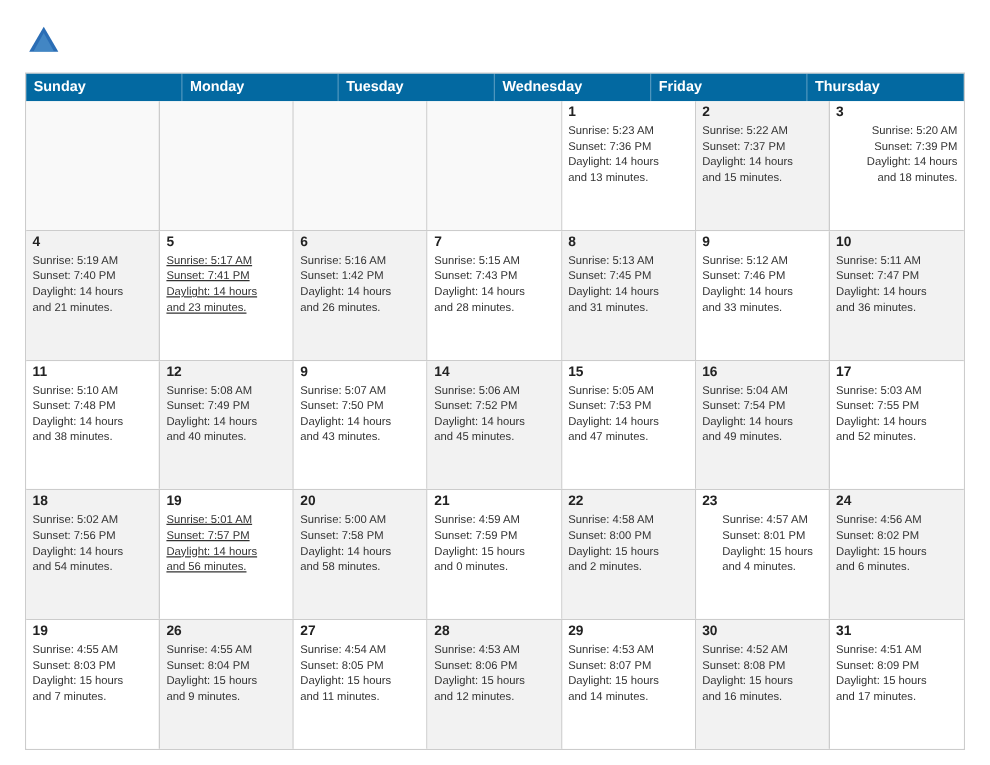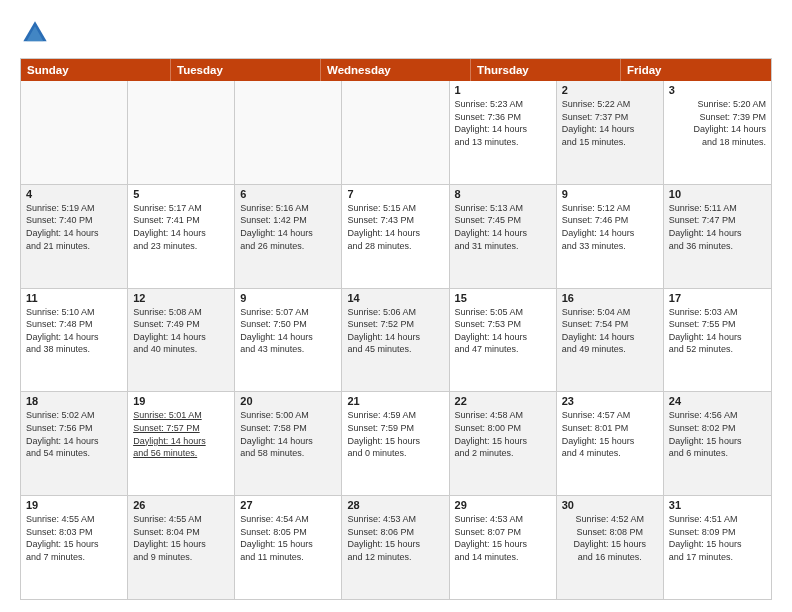--- a/index.html
+++ b/index.html
@@ -61,22 +61,22 @@
       color: #555;
     }
     .calendar {
       flex: 1;
       display: flex;
       flex-direction: column;
       border: 1px solid #ccc;
     }
     .cal-header {
       display: grid;
-      grid-template-columns: repeat(5, 1fr);
-      background: #c2410c;
+      grid-template-columns: repeat(6, 1fr);
+      background: #0369a1;
     }
     .cal-header-cell {
       color: #fff;
       font-size: 11.5px;
       font-weight: bold;
       padding: 5px 6px;
       text-align: left;
       border-right: 1px solid rgba(255,255,255,0.3);
     }
     .cal-header-cell:last-child { border-right: none; }
@@ -133,24 +133,25 @@
     </div>
     <div class="title-block">
       <div class="main-title"></div>
       <div class="subtitle"></div>
     </div>
   </div>
 
   <div class="calendar">
     <div class="cal-header">
     <div class="cal-header-cell">Sunday</div>
+        <div class="cal-header-cell">Monday</div>
         <div class="cal-header-cell">Tuesday</div>
         <div class="cal-header-cell">Wednesday</div>
+        <div class="cal-header-cell">Friday</div>
         <div class="cal-header-cell">Thursday</div>
-        <div class="cal-header-cell">Friday</div>
       </div>
     <div class="cal-body">
     <div class="cal-row">
           <div class="cal-cell empty"></div>
           <div class="cal-cell empty"></div>
           <div class="cal-cell empty"></div>
           <div class="cal-cell empty"></div>
           <div class="cal-cell">
             <span class="day-number">1</span>
             <div class="cell-text" style="white-space: pre-line;">Sunrise: 5:23 AM
@@ -176,21 +177,21 @@
         <div class="cal-row">
           <div class="cal-cell shaded">
             <span class="day-number">4</span>
             <div class="cell-text" style="white-space: pre-line;">Sunrise: 5:19 AM
 Sunset: 7:40 PM
 Daylight: 14 hours
 and 21 minutes.</div>
           </div>
           <div class="cal-cell">
             <span class="day-number">5</span>
-            <div class="cell-text" style="white-space: pre-line;">Sunrise: 5:17 AM
+            <div class="cell-text" style="white-space: pre-line; text-decoration: underline;">Sunrise: 5:17 AM
 Sunset: 7:41 PM
 Daylight: 14 hours
 and 23 minutes.</div>
           </div>
           <div class="cal-cell shaded">
             <span class="day-number">6</span>
             <div class="cell-text" style="white-space: pre-line;">Sunrise: 5:16 AM
 Sunset: 1:42 PM
 Daylight: 14 hours
 and 26 minutes.</div>
@@ -306,21 +307,21 @@
           </div>
           <div class="cal-cell shaded">
             <span class="day-number">22</span>
             <div class="cell-text" style="white-space: pre-line;">Sunrise: 4:58 AM
 Sunset: 8:00 PM
 Daylight: 15 hours
 and 2 minutes.</div>
           </div>
           <div class="cal-cell">
             <span class="day-number">23</span>
-            <div class="cell-text" style="white-space: pre-line;">Sunrise: 4:57 AM
+            <div class="cell-text" style="white-space: pre-line; margin-left: 16px;">Sunrise: 4:57 AM
 Sunset: 8:01 PM
 Daylight: 15 hours
 and 4 minutes.</div>
           </div>
           <div class="cal-cell shaded">
             <span class="day-number">24</span>
             <div class="cell-text" style="white-space: pre-line;">Sunrise: 4:56 AM
 Sunset: 8:02 PM
 Daylight: 15 hours
 and 6 minutes.</div>
@@ -357,21 +358,21 @@
           </div>
           <div class="cal-cell">
             <span class="day-number">29</span>
             <div class="cell-text" style="white-space: pre-line;">Sunrise: 4:53 AM
 Sunset: 8:07 PM
 Daylight: 15 hours
 and 14 minutes.</div>
           </div>
           <div class="cal-cell shaded">
             <span class="day-number">30</span>
-            <div class="cell-text" style="white-space: pre-line; text-align: center;">Sunrise: 4:52 AM
+            <div class="cell-text" style="white-space: pre-line;">Sunrise: 4:52 AM
 Sunset: 8:08 PM
 Daylight: 15 hours
 and 16 minutes.</div>
           </div>
           <div class="cal-cell">
             <span class="day-number">31</span>
             <div class="cell-text" style="white-space: pre-line;">Sunrise: 4:51 AM
 Sunset: 8:09 PM
 Daylight: 15 hours
 and 17 minutes.</div>

